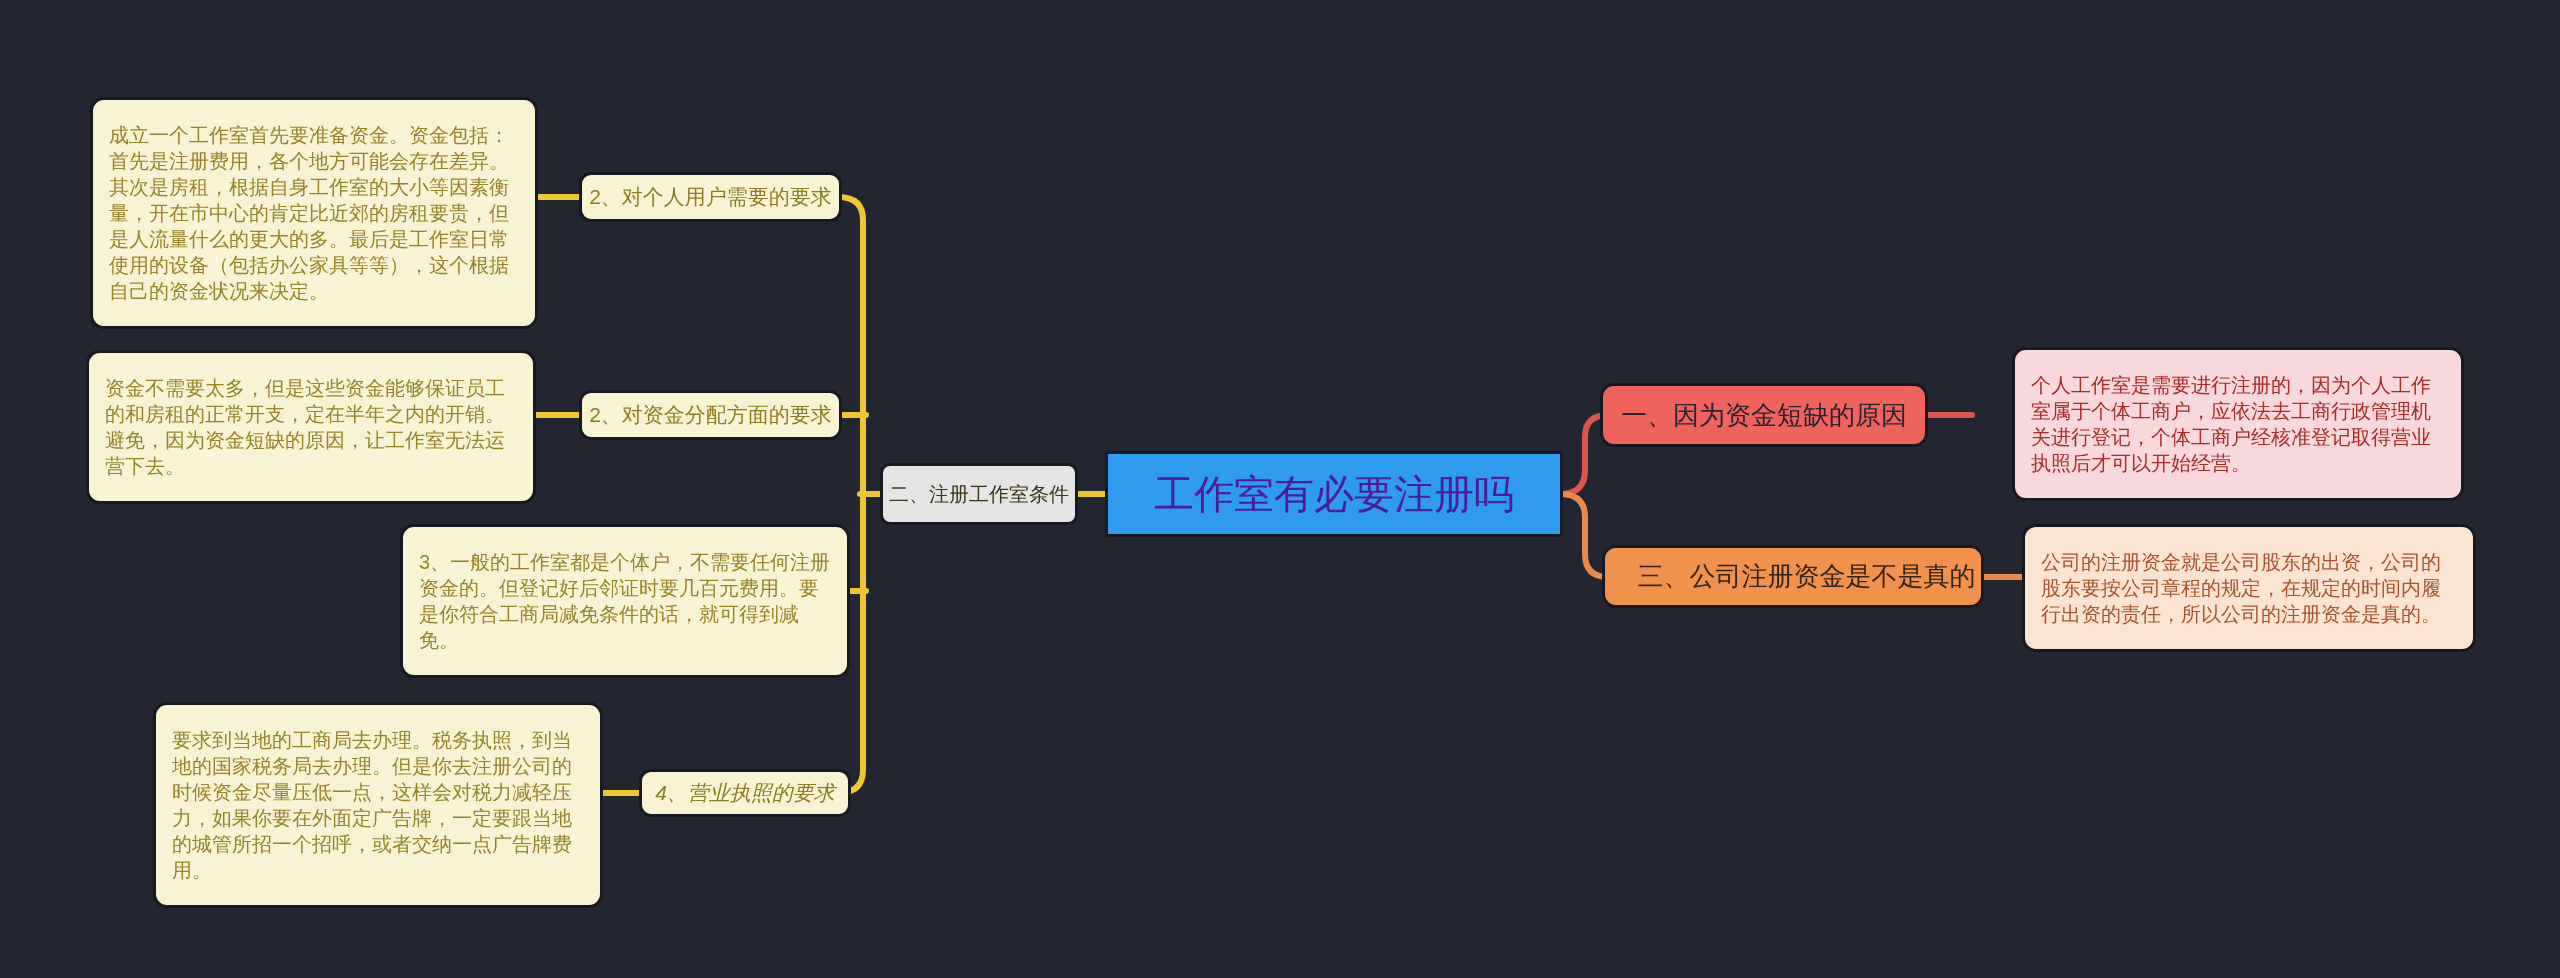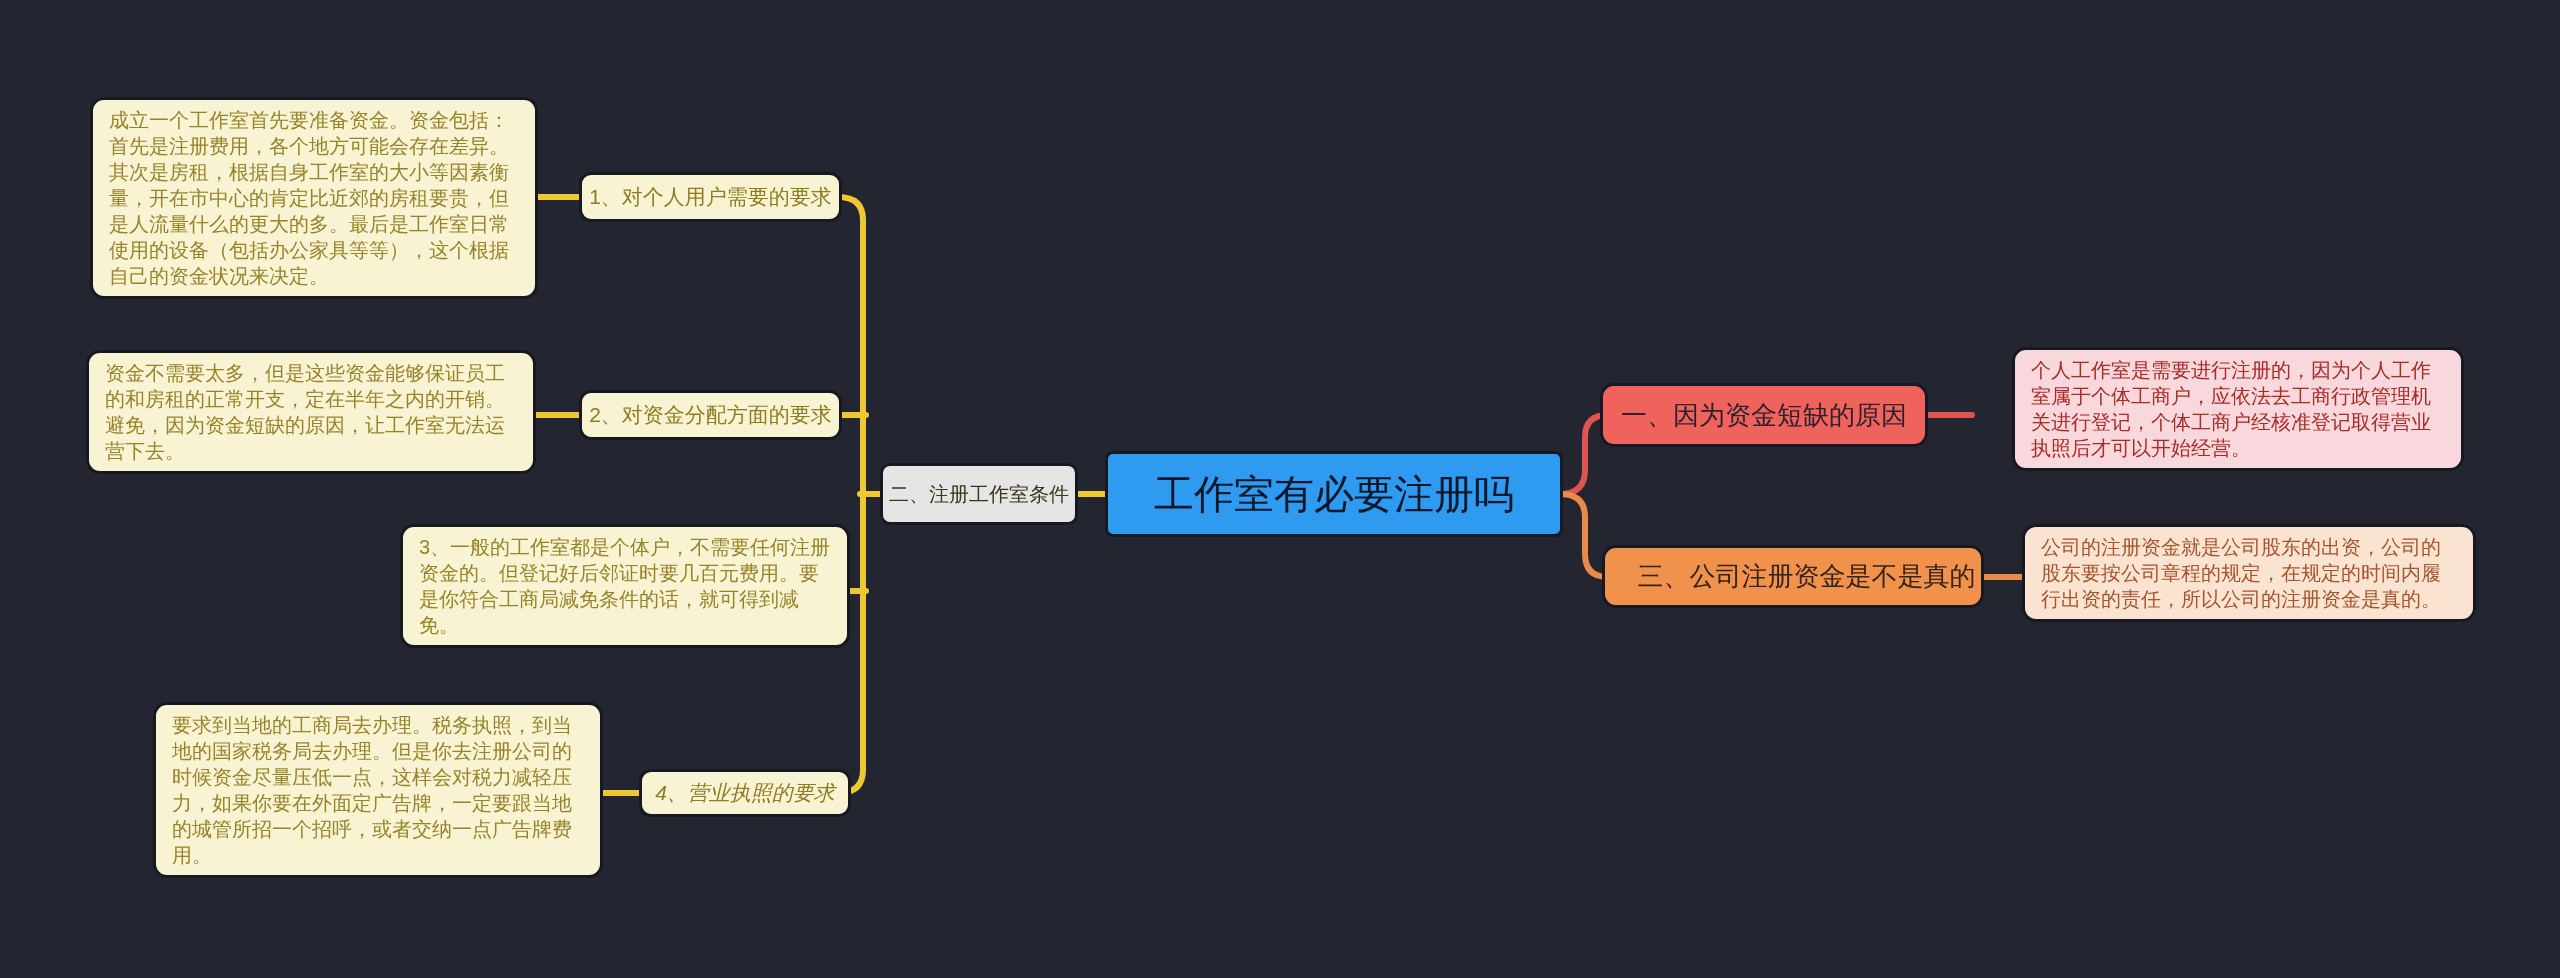--- a/index.html
+++ b/index.html
@@ -9,37 +9,37 @@
     background: #232631;
     font-family: "Liberation Sans", "DejaVu Sans", sans-serif;
     overflow: hidden;
   }
   #wires { position: absolute; left: 0; top: 0; width: 2560px; height: 978px; }
   .box { position: absolute; box-sizing: border-box; border: 3px solid #171922; }
   .note {
     background: #f8f3d2; color: #97832a;
     border-radius: 14px;
     font-size: 20px; line-height: 26px;
-    padding: 7px 16px;
+    padding: 22px 16px;
     text-align: left;
   }
   .topic {
     display: flex; align-items: center; justify-content: center;
     border-radius: 12px;
     background: #f8f3d2; color: #8e7c22;
     font-size: 21px; white-space: nowrap;
   }
   .topic-yellow {
     background: #e5e5e5; color: #3c3517;
     border-radius: 10px; font-size: 20px; font-weight: 500;
   }
   .root-node {
     display: flex; align-items: center; justify-content: center;
-    background: #2f9bf0; color: #0f172a;
-    border-radius: 8px;
+    background: #2f9bf0; color: #4c1d95;
+    border-radius: 2px;
     font-size: 40px; font-weight: 500; white-space: nowrap;
   }
   .topic-red   { background: #f0625c; color: #2b222e; font-size: 26px; font-weight: 500; border-radius: 14px; }
   .topic-orange{ background: #f0914c; color: #342318; font-size: 26px; font-weight: 500; border-radius: 14px; }
   .note-pink   { background: #f8d8dc; color: #a82b26; }
   .note-peach  { background: #fae3d0; color: #a5552e; }
 
   
   #note-a { left: 90px;  top: 97px;  width: 448px; }
   #note-b { left: 86px;  top: 350px; width: 450px; }
@@ -79,21 +79,21 @@
 
     <path d="M 1560 494 Q 1585 494 1585 517 L 1585 554 Q 1585 577 1608 577" stroke="#e98a4b" stroke-width="6" stroke-linecap="round"></path>
     <path d="M 1980 577 L 2026 577" stroke="#e98a4b" stroke-width="6" stroke-linecap="round"></path>
   </svg>
 
   <div id="note-a" class="box note">成立一个工作室首先要准备资金。资金包括：首先是注册费用，各个地方可能会存在差异。其次是房租，根据自身工作室的大小等因素衡量，开在市中心的肯定比近郊的房租要贵，但是人流量什么的更大的多。最后是工作室日常使用的设备（包括办公家具等等），这个根据自己的资金状况来决定。</div>
   <div id="note-b" class="box note">资金不需要太多，但是这些资金能够保证员工的和房租的正常开支，定在半年之内的开销。避免，因为资金短缺的原因，让工作室无法运营下去。</div>
   <div id="note-c" class="box note">3、一般的工作室都是个体户，不需要任何注册资金的。但登记好后邻证时要几百元费用。要是你符合工商局减免条件的话，就可得到减免。</div>
   <div id="note-d" class="box note">要求到当地的工商局去办理。税务执照，到当地的国家税务局去办理。但是你去注册公司的时候资金尽量压低一点，这样会对税力减轻压力，如果你要在外面定广告牌，一定要跟当地的城管所招一个招呼，或者交纳一点广告牌费用。</div>
 
-  <div id="sub-1" class="box topic">1、对个人用户需要的要求</div>
+  <div id="sub-1" class="box topic">2、对个人用户需要的要求</div>
   <div id="sub-2" class="box topic">2、对资金分配方面的要求</div>
   <div id="sub-4" class="box topic">4、营业执照的要求</div>
 
   <div id="topic-left" class="box topic topic-yellow">二、注册工作室条件</div>
   <div id="root" class="box root-node">工作室有必要注册吗</div>
 
   <div id="topic-r1" class="box topic topic-red">一、因为资金短缺的原因</div>
   <div id="topic-r3" class="box topic topic-orange">三、公司注册资金是不是真的</div>
 
   <div id="note-r1" class="box note note-pink">个人工作室是需要进行注册的，因为个人工作室属于个体工商户，应依法去工商行政管理机关进行登记，个体工商户经核准登记取得营业执照后才可以开始经营。</div>

